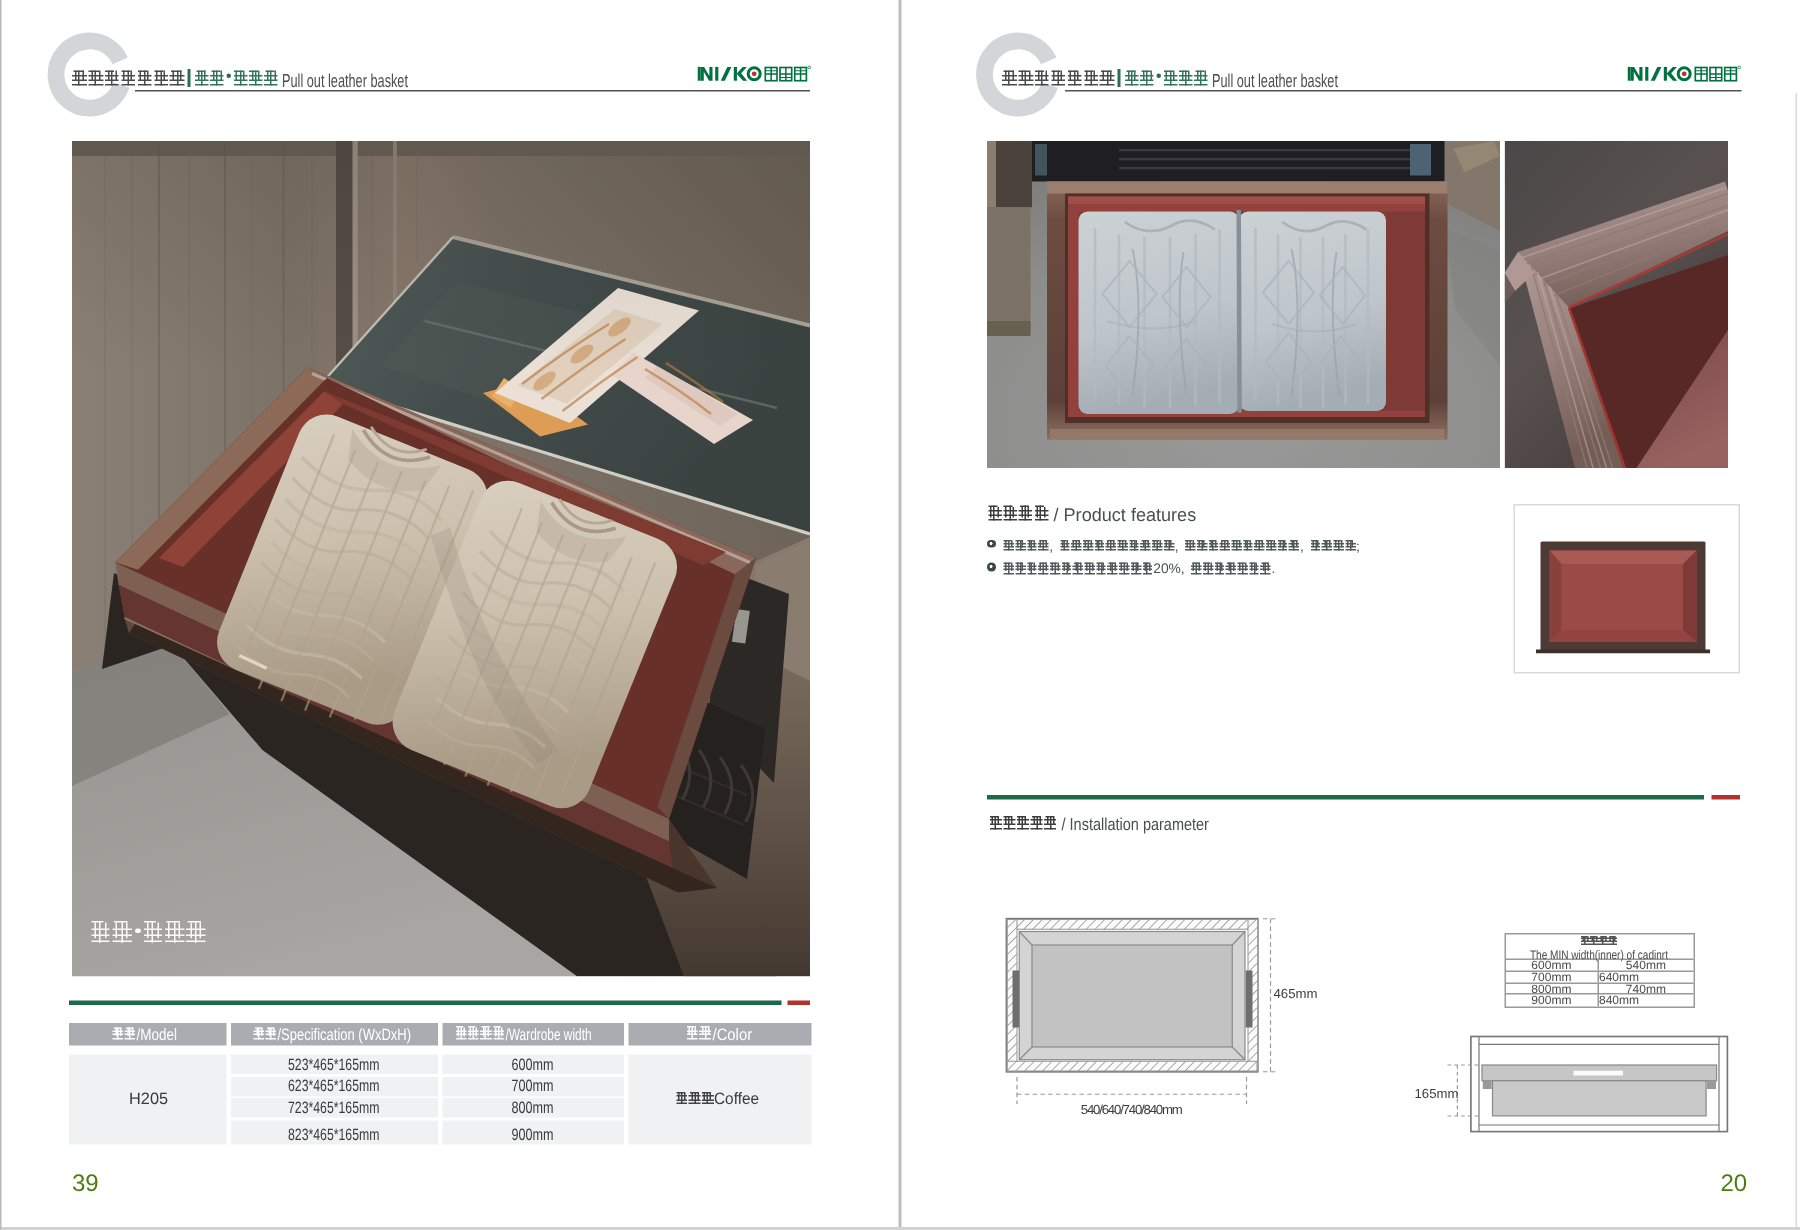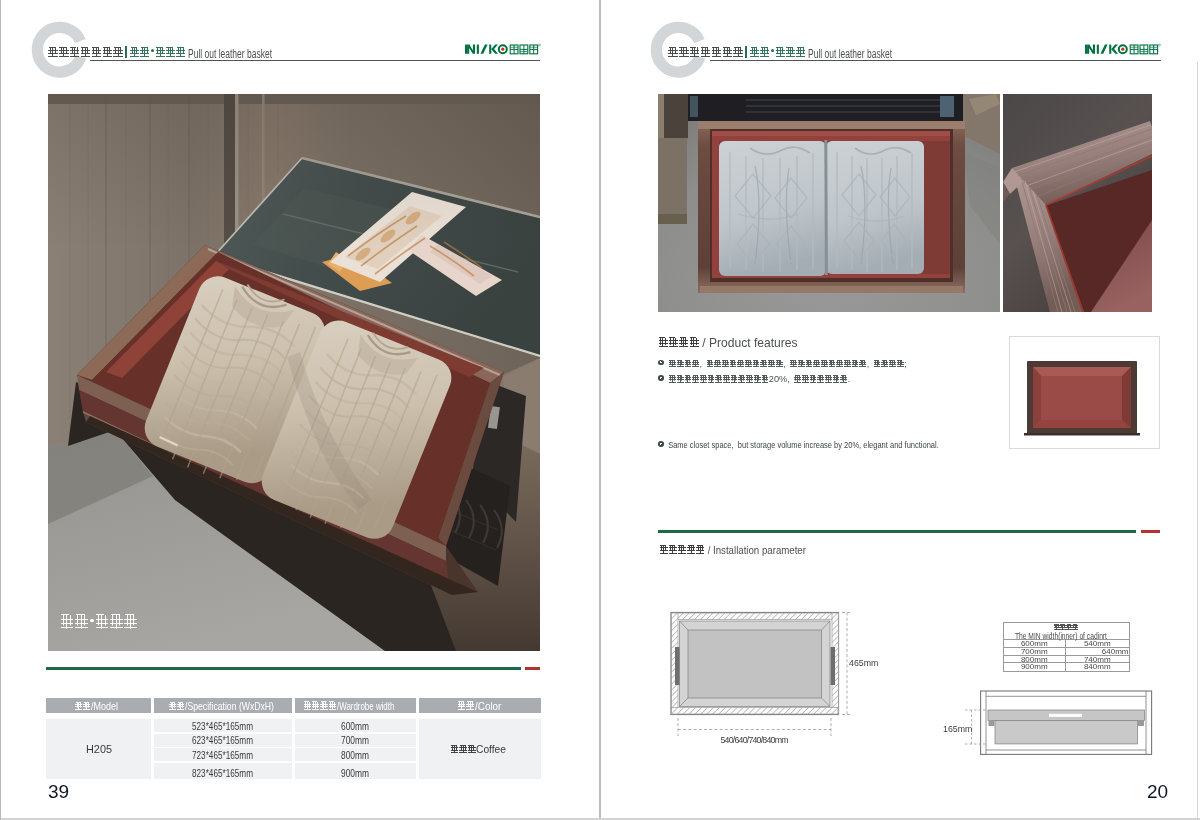--- a/index.html
+++ b/index.html
@@ -17,21 +17,21 @@
 .zb .z{background:
  linear-gradient(currentColor,currentColor) 50% 50%/1.3px 100% no-repeat,
  linear-gradient(currentColor,currentColor) 15% 0/70% 1.3px no-repeat,
  linear-gradient(currentColor,currentColor) 0 33%/100% 1.3px no-repeat,
  linear-gradient(currentColor,currentColor) 0 66%/100% 1.3px no-repeat,
  linear-gradient(currentColor,currentColor) 0 100%/100% 1.3px no-repeat,
  linear-gradient(currentColor,currentColor) 20% 15%/1.2px 70% no-repeat,
  linear-gradient(currentColor,currentColor) 80% 15%/1.2px 70% no-repeat}
 .cnd{display:inline-block;transform-origin:0 50%;white-space:nowrap}
 .hdr-line{position:absolute;height:1px;background:#55534f;top:59.5px}
-.pgnum{position:absolute;font-size:19px;color:#0f172a}
+.pgnum{position:absolute;font-size:16px;color:#4d7c0f}
 .dot{display:inline-block;width:5.6px;height:5.6px;border-radius:50%;
  background:radial-gradient(circle at 45% 45%, #fff 0 .9px, #3d4a4a 1.1px);vertical-align:10%}
 </style></head>
 <body>
 
 <svg class="abs" style="left:28px;top:18px" width="66" height="66" viewBox="0 0 66 66">
  <circle cx="31.7" cy="31.7" r="22.4" fill="none" stroke="#d3d6d8" stroke-width="11.2" stroke-dasharray="124 16.7" stroke-dashoffset="-8.3" transform="rotate(-3 31.7 31.7)"></circle>
 </svg>
 <div class="abs zb" style="left:47.5px;top:45px;font-size:13px;font-weight:bold;color:#3e4442">
  <span class="z"></span><span class="z"></span><span class="z"></span><span class="z"></span><span class="z"></span><span class="z"></span><span class="z"></span>
@@ -224,21 +224,21 @@
  <rect x="112" y="342" width="20" height="2.2" fill="#ead9c9" transform="rotate(25 112 342)" opacity=".9"></rect>
 </svg>
 <div class="abs zb" style="left:12px;top:519px;font-size:17px;font-weight:bold;color:#fff">
  <span class="z"></span><span class="z"></span><span style="display:inline-block;width:3.5px;height:3.5px;border-radius:50%;background:#fff;vertical-align:30%;margin:0 1.5px"></span><span class="z"></span><span class="z"></span><span class="z"></span>
 </div>
 </div>
 
 <div class="abs" style="left:46px;top:667px;width:475px;height:2.6px;background:#1d6b46"></div>
 <div class="abs" style="left:525px;top:667px;width:15px;height:2.6px;background:#b3322e"></div>
 
-<div class="abs" style="left:46px;top:698px;width:496px;height:82px;font-size:11px;color:#3a3a3a">
+<div class="abs" style="left:46px;top:682px;width:496px;height:82px;font-size:11px;color:#3a3a3a">
  <div class="abs" style="left:0;top:0;width:105px;height:15px;background:#a9adb2"></div>
  <div class="abs" style="left:107.8px;top:0;width:138.2px;height:15px;background:#a9adb2"></div>
  <div class="abs" style="left:248.8px;top:0;width:121.2px;height:15px;background:#a9adb2"></div>
  <div class="abs" style="left:372.8px;top:0;width:122.7px;height:15px;background:#a9adb2"></div>
  <div class="abs" style="left:29px;top:1.5px;color:#fff"><span class="z" style="font-size:9.5px"></span><span class="z" style="font-size:9.5px"></span><span class="cnd" id="hm" style="transform:scaleX(.817)">/Model</span></div>
  <div class="abs" style="left:123px;top:1.5px;color:#fff"><span class="z" style="font-size:9.5px"></span><span class="z" style="font-size:9.5px"></span><span class="cnd" id="hs" style="transform:scaleX(.787)">/Specification (WxDxH)</span></div>
  <div class="abs" style="left:257px;top:1.5px;color:#fff"><span class="z" style="font-size:10px"></span><span class="z" style="font-size:10px"></span><span class="z" style="font-size:10px"></span><span class="z" style="font-size:10px"></span><span class="cnd" id="hw" style="transform:scaleX(.72)">/Wardrobe width</span></div>
  <div class="abs" style="left:411px;top:1.5px;color:#fff"><span class="z" style="font-size:10.5px"></span><span class="z" style="font-size:10.5px"></span><span class="cnd" id="hc" style="transform:scaleX(.9)">/Color</span></div>
  <div class="abs" style="left:0;top:21px;width:105px;height:60px;background:#f0f1f3"></div>
  <div class="abs" style="left:40px;top:45px"><span class="cnd" id="h205" style="transform:scaleX(.99)">H205</span></div>
@@ -435,21 +435,20 @@
 </div>
 
 <div class="abs zb" style="left:658px;top:336px;font-size:12.3px;font-weight:bold;color:#333">
  <span class="z"></span><span class="z"></span><span class="z"></span><span class="z"></span><span class="cnd" id="pf" style="font-weight:normal;color:#4a4f4d;font-size:12.3px;transform:scaleX(.98)">&nbsp;/ Product features</span>
 </div>
 <div class="abs" style="left:658px;top:357px;font-size:9.2px;color:#4a5254;line-height:15.2px;white-space:nowrap">
  <div><span class="dot"></span>&nbsp; <span class="z"></span><span class="z"></span><span class="z"></span><span class="z"></span><span style="margin-right:4px">,</span><span class="z"></span><span class="z"></span><span class="z"></span><span class="z"></span><span class="z"></span><span class="z"></span><span class="z"></span><span class="z"></span><span class="z"></span><span class="z"></span><span style="margin-right:4px">,</span><span class="z"></span><span class="z"></span><span class="z"></span><span class="z"></span><span class="z"></span><span class="z"></span><span class="z"></span><span class="z"></span><span class="z"></span><span class="z"></span><span style="margin-right:4px">,</span><span class="z"></span><span class="z"></span><span class="z"></span><span class="z"></span>;</div>
  <div><span class="dot"></span>&nbsp; <span class="z"></span><span class="z"></span><span class="z"></span><span class="z"></span><span class="z"></span><span class="z"></span><span class="z"></span><span class="z"></span><span class="z"></span><span class="z"></span><span class="z"></span><span class="z"></span><span class="z"></span>20%<span style="margin-right:4px">,</span><span class="z"></span><span class="z"></span><span class="z"></span><span class="z"></span><span class="z"></span><span class="z"></span><span class="z"></span>.</div>
 </div>
 <div class="abs" style="left:658px;top:438px;font-size:9.4px;color:#3f4648;line-height:14.6px;white-space:nowrap">
- <div><span class="dot"></span><span class="cnd en2" style="transform:scaleX(.80)">&nbsp; Same closet space,&nbsp; but storage volume increase by 20%, elegant and functional.</span></div>
 </div>
 
 <div class="abs" style="left:658px;top:529.5px;width:478px;height:3px;background:#1d6b46"></div>
 <div class="abs" style="left:1141px;top:529.5px;width:18.5px;height:3px;background:#b3322e"></div>
 <div class="abs zb" style="left:659px;top:543.5px;font-size:11px;font-weight:bold;color:#333">
  <span class="z"></span><span class="z"></span><span class="z"></span><span class="z"></span><span class="z"></span><span class="cnd" id="ip" style="font-weight:normal;color:#4a4f4d;font-size:11.5px;transform:scaleX(.84)">&nbsp;/ Installation parameter</span>
 </div>
 
 <svg class="abs" style="left:655px;top:605px" width="245" height="155" viewBox="0 0 245 155">
  <defs>
@@ -478,36 +477,36 @@
   <line x1="23" y1="113" x2="23" y2="131"></line>
       <line x1="176" y1="113" x2="176" y2="131"></line>
   <line x1="23" y1="124.5" x2="176" y2="124.5"></line>
  </g>
  <text x="194" y="60.5" font-size="8.8" fill="#3c3c3c">465mm</text>
  <text x="99.5" y="137.5" font-size="8.8" fill="#3c3c3c" text-anchor="middle" id="dimw" textLength="68">540/640/740/840mm</text>
 </svg>
 
 <div class="abs" style="left:1002.5px;top:621.5px;width:127px;height:50.5px;border:1px solid #999;font-size:8px;color:#4a4a4a">
  <div style="height:9px;text-align:center;padding-top:1px;line-height:8px"><span class="z" style="font-size:7.2px"></span><span class="z" style="font-size:7.2px"></span><span class="z" style="font-size:7.2px"></span><span class="z" style="font-size:7.2px"></span></div>
- <div style="height:8.8px;text-align:left;border-bottom:1px solid #999;line-height:8px"><span class="cnd" id="mw" style="font-size:8.3px;transform:scaleX(.808);transform-origin:50% 50%">The MIN width(inner) of cadinrt</span></div>
+ <div style="height:8.8px;text-align:center;border-bottom:1px solid #999;line-height:8px"><span class="cnd" id="mw" style="font-size:8.3px;transform:scaleX(.808);transform-origin:50% 50%">The MIN width(inner) of cadinrt</span></div>
  <div style="display:flex;height:7.7px;border-bottom:1px solid #999;line-height:7.5px">
       <div style="width:50%;text-align:center;border-right:1px solid #999">600mm</div>
       <div style="width:50%;text-align:center">540mm</div>
     </div>
  <div style="display:flex;height:7.7px;border-bottom:1px solid #999;line-height:7.5px">
       <div style="width:50%;text-align:center;border-right:1px solid #999">700mm</div>
-      <div style="width:50%;text-align:right">640mm</div>
+      <div style="width:50%;text-align:left">640mm</div>
     </div>
  <div style="display:flex;height:7.7px;border-bottom:1px solid #999;line-height:7.5px">
       <div style="width:50%;text-align:center;border-right:1px solid #999">800mm</div>
       <div style="width:50%;text-align:center">740mm</div>
     </div>
  <div style="display:flex;height:7.7px;line-height:7.5px">
       <div style="width:50%;text-align:center;border-right:1px solid #999">900mm</div>
-      <div style="width:50%;text-align:center">840mm</div>
+      <div style="width:50%;">840mm</div>
     </div>
 </div>
 
 <svg class="abs" style="left:930px;top:686px" width="240" height="78" viewBox="0 0 240 78">
  <g stroke="#777" fill="none">
   <rect x="50.6" y="5" width="171" height="63.4" stroke-width="1.1"></rect>
   <line x1="56" y1="5" x2="56" y2="68.4" stroke-width=".8"></line>
   <line x1="216" y1="5" x2="216" y2="68.4" stroke-width=".8"></line>
   <line x1="56" y1="64" x2="216" y2="64" stroke-width=".8"></line>
   <line x1="56" y1="10.3" x2="216" y2="10.3" stroke-width=".8"></line>

